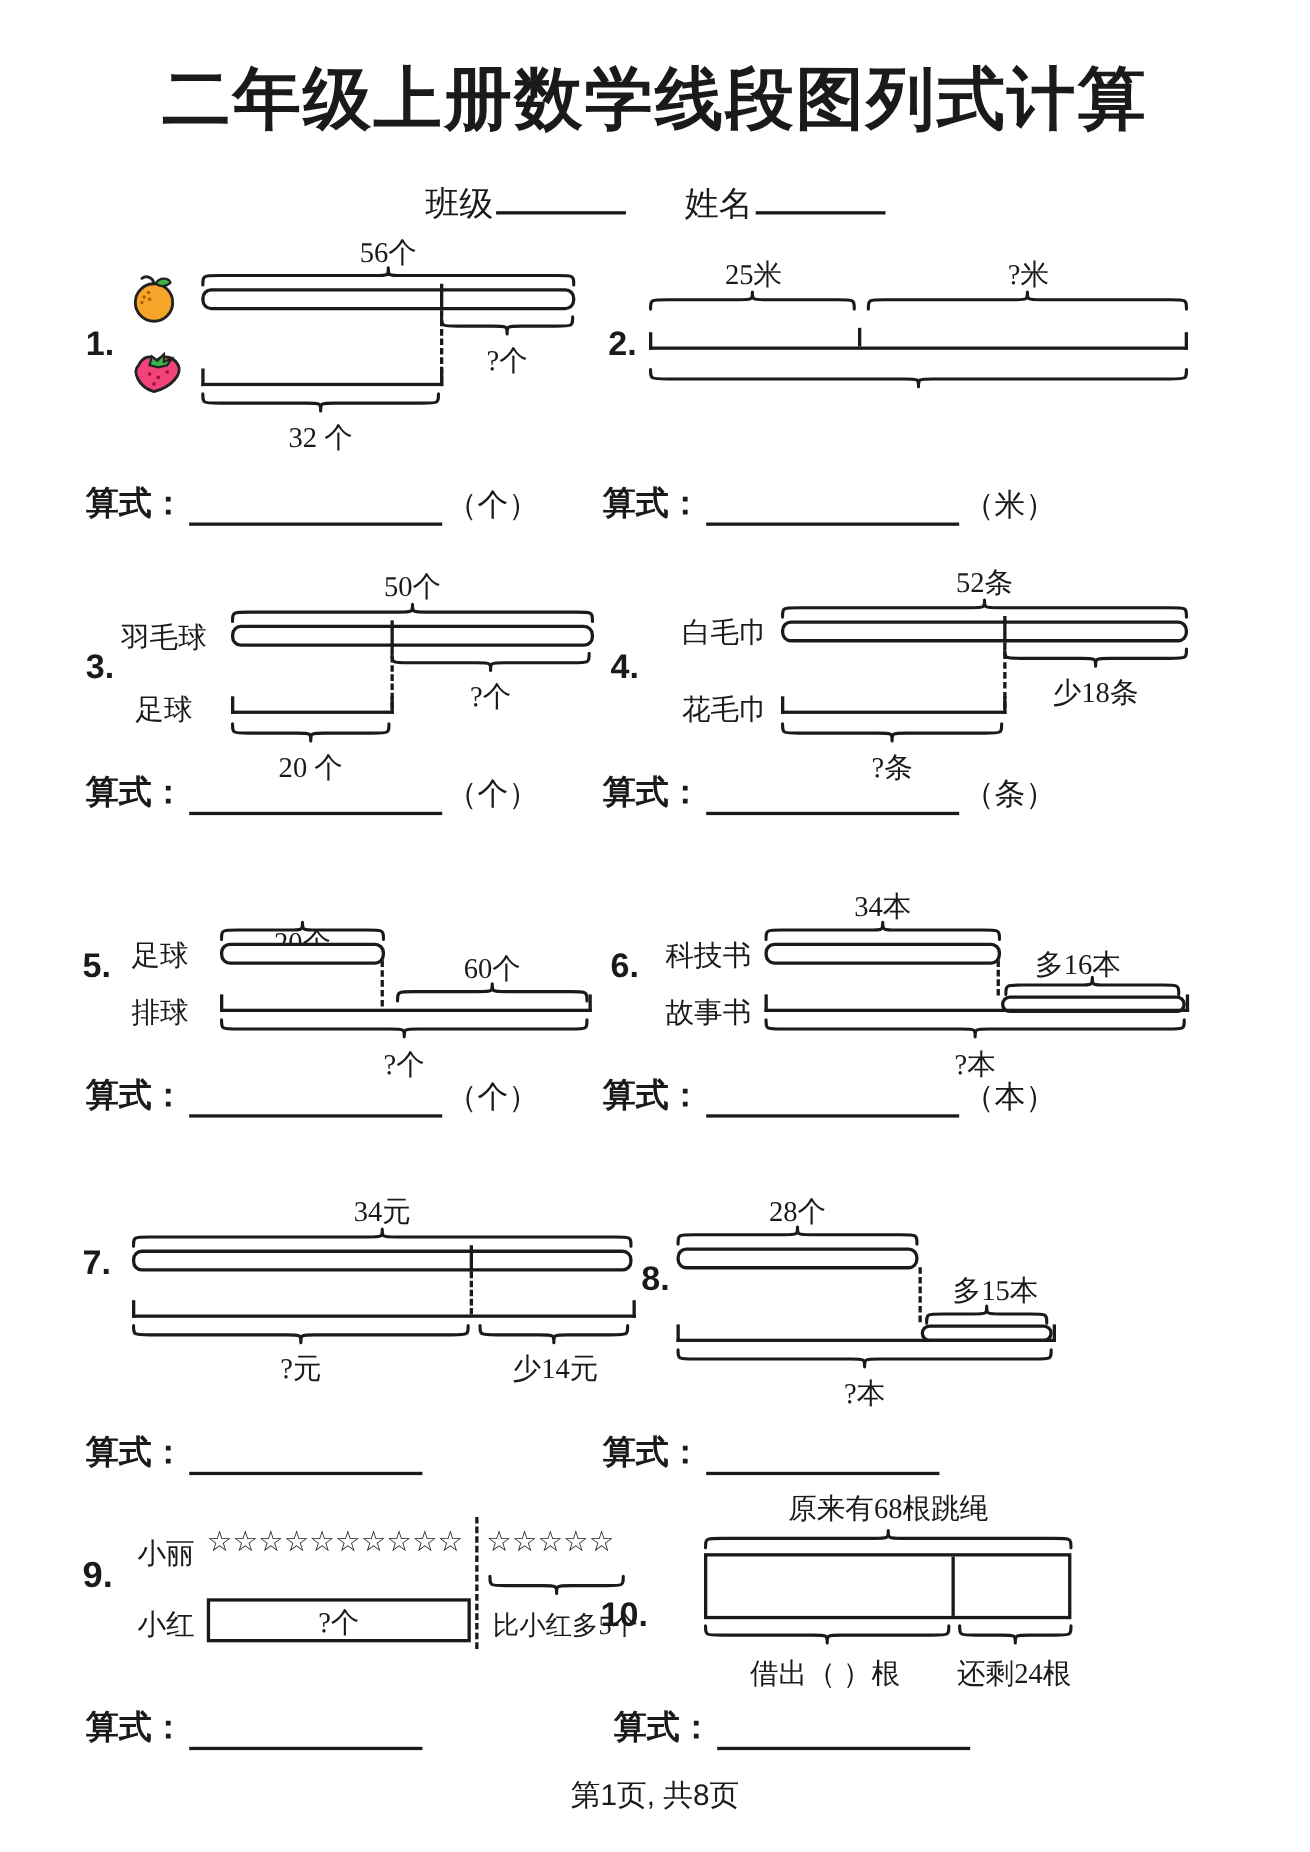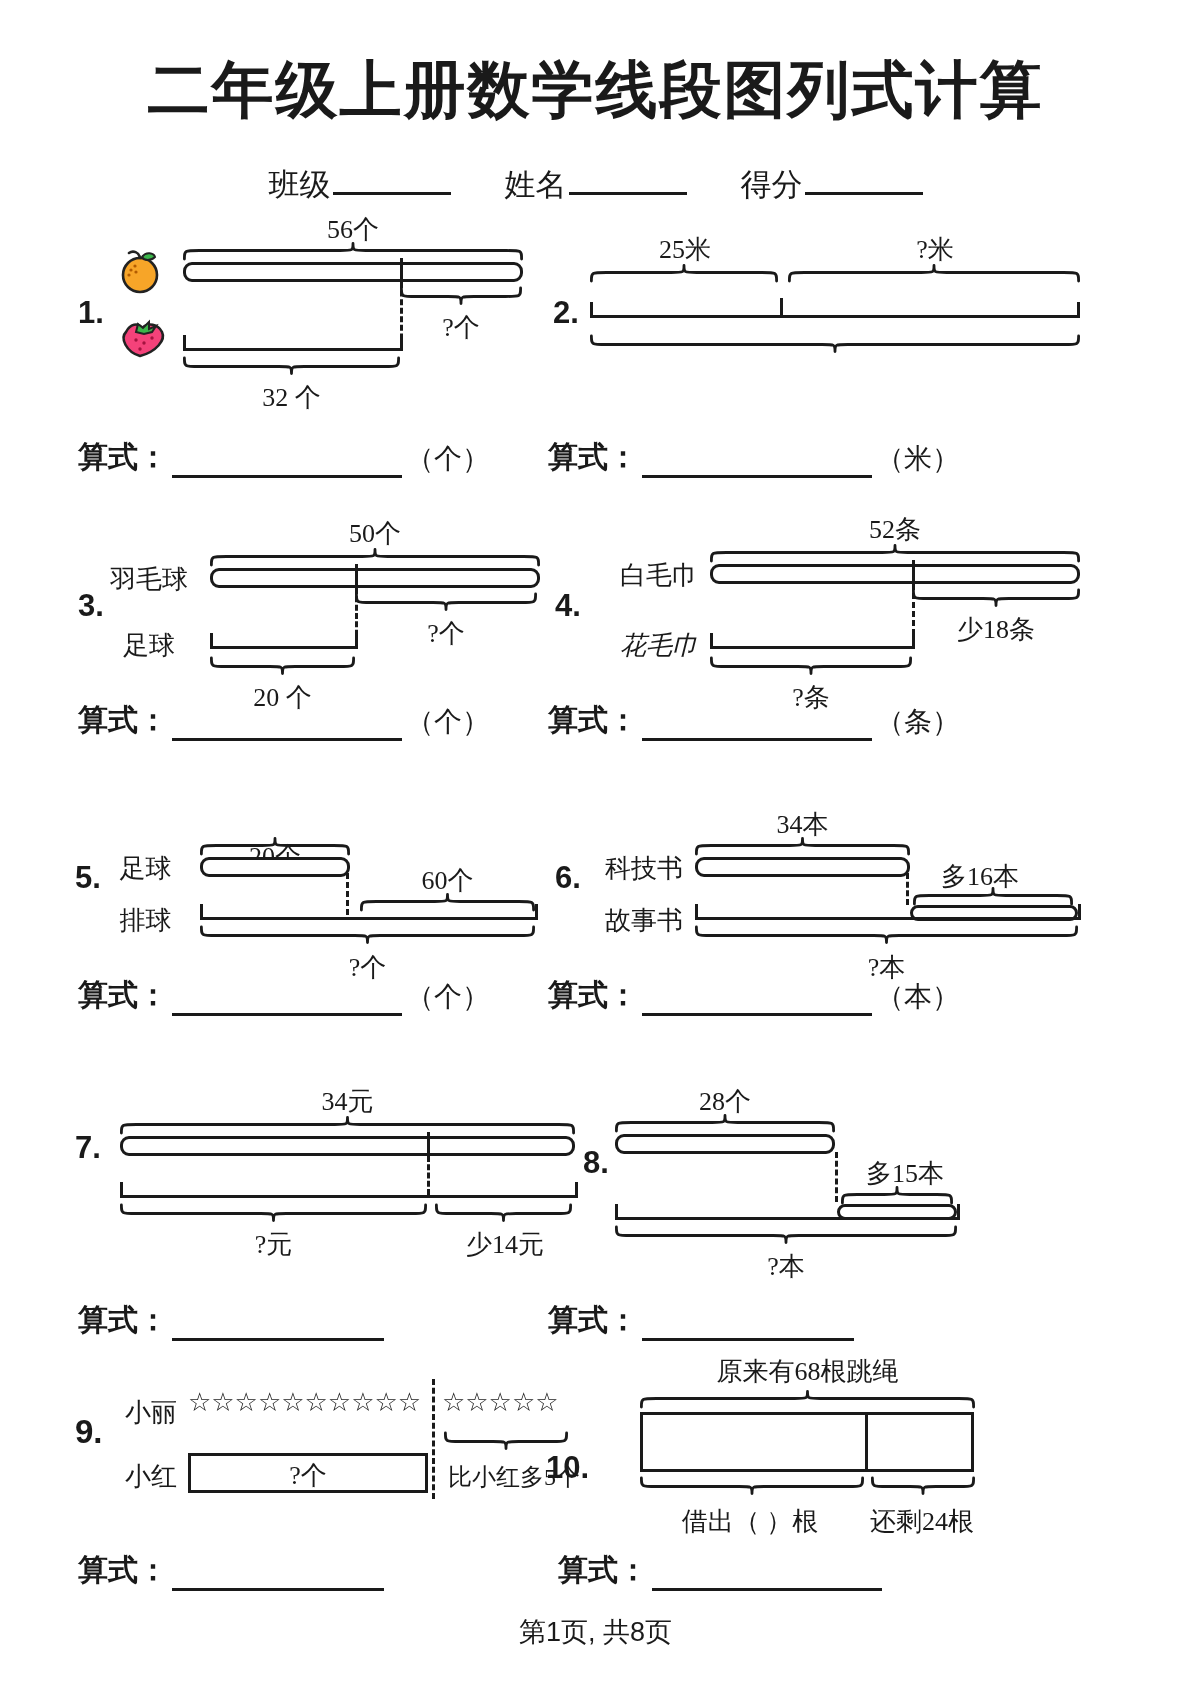--- a/index.html
+++ b/index.html
@@ -32,21 +32,20 @@
 </head>
 <body>
 
 <div id="page">
 
   <div class="title">二年级上册数学线段图列式计算</div>
 
   <div class="hdr">
     <span><span>班级</span><span class="blank"></span></span>
     <span><span>姓名</span><span class="blank"></span></span>
-    <span><span>得分</span><span class="blank"></span></span>
   </div>
 
   <div class="grp" style="left:70px;top:210px;width:470px;height:210px;">
     <div class="pnum" style="left:8px;top:85px;">1.</div>
     <div class="icon" style="left:45px;top:36px;width:50px;height:50px;">
       <svg width="50" height="50" viewBox="0 0 50 50">
           <circle cx="25" cy="29" r="17" fill="#F7A528" stroke="#222" stroke-width="2.6"></circle>
           <path d="M25 12 C24 6 18 4 14 7" fill="none" stroke="#222" stroke-width="2.6" stroke-linecap="round"></path>
           <path d="M27 11 C31 5 39 7 40 11 C36 15 29 15 27 11 Z" fill="#3BB54A" stroke="#222" stroke-width="2"></path>
           <circle cx="16" cy="24" r="1.6" fill="#b35c00"></circle>
@@ -162,21 +161,21 @@
     <div class="capsule" style="left:165px;top:74px;width:364px;"></div>
     <div class="lbl rt" style="left:70px;top:68px;width:88px;">白毛巾</div>
     <div class="tick" style="left:367px;top:70px;height:24px;"></div>
     <div class="dash" style="left:367px;top:94px;height:60px;"></div>
     <div class="brace" style="left:367px;top:100px;width:168px;">
         <svg width="168" height="17" viewBox="0 0 168 17" style="display:block;overflow:visible;">
           <path d="M 1.4 0 C 1.4 8.5, 1.4 8.5, 16.4 8.5 L 71.25 8.5 C 84 8.5, 84 8.5, 84 15.6 C 84 8.5, 84 8.5, 96.75 8.5 L 151.6 8.5 C 166.6 8.5, 166.6 8.5, 166.6 0" fill="none" stroke="#1a1a1a" stroke-width="2.8" stroke-linecap="round" stroke-linejoin="round"></path>
         </svg>
       </div>
     <div class="lbl" style="left:357px;top:122px;width:188px;">少18条</div>
-    <div class="lbl rt" style="left:70px;top:138px;width:88px;font-style:italic;">花毛巾</div>
+    <div class="lbl rt" style="left:70px;top:138px;width:88px;">花毛巾</div>
     <div class="ubar" style="left:165px;top:143px;width:199px;"></div>
     <div class="brace" style="left:165px;top:168px;width:202px;">
         <svg width="202" height="17" viewBox="0 0 202 17" style="display:block;overflow:visible;">
           <path d="M 1.4 0 C 1.4 8.5, 1.4 8.5, 16.4 8.5 L 88.25 8.5 C 101 8.5, 101 8.5, 101 15.6 C 101 8.5, 101 8.5, 113.75 8.5 L 185.6 8.5 C 200.6 8.5, 200.6 8.5, 200.6 0" fill="none" stroke="#1a1a1a" stroke-width="2.8" stroke-linecap="round" stroke-linejoin="round"></path>
         </svg>
       </div>
     <div class="lbl" style="left:165px;top:190px;width:202px;">?条</div>
   </div>
 
   <div class="eq" style="left:78px;top:700px;">

